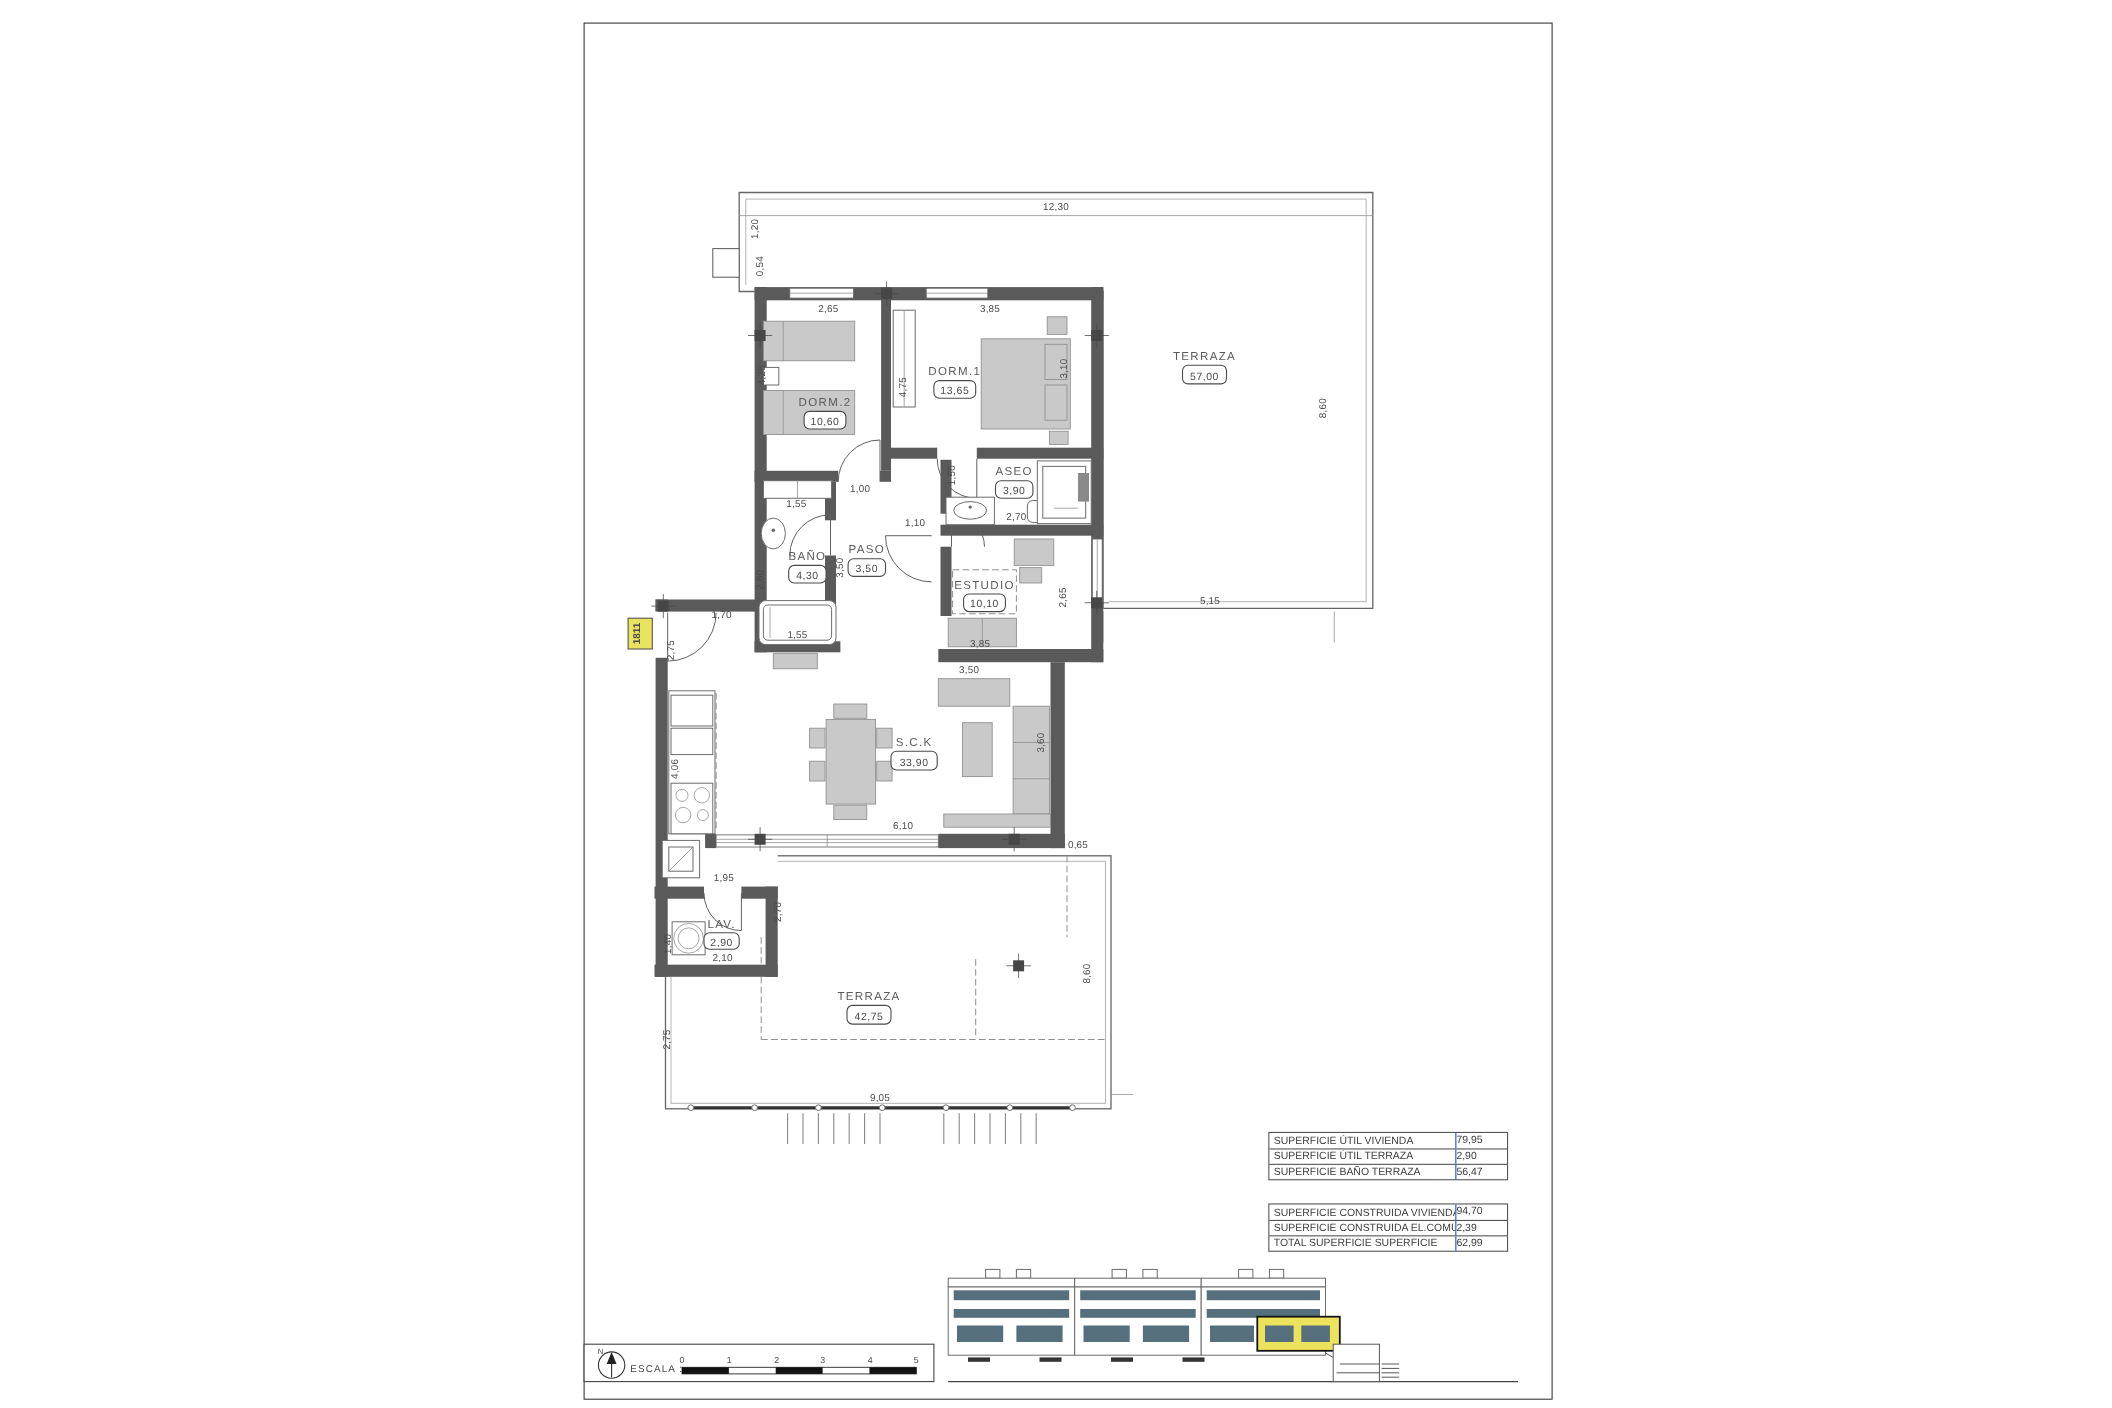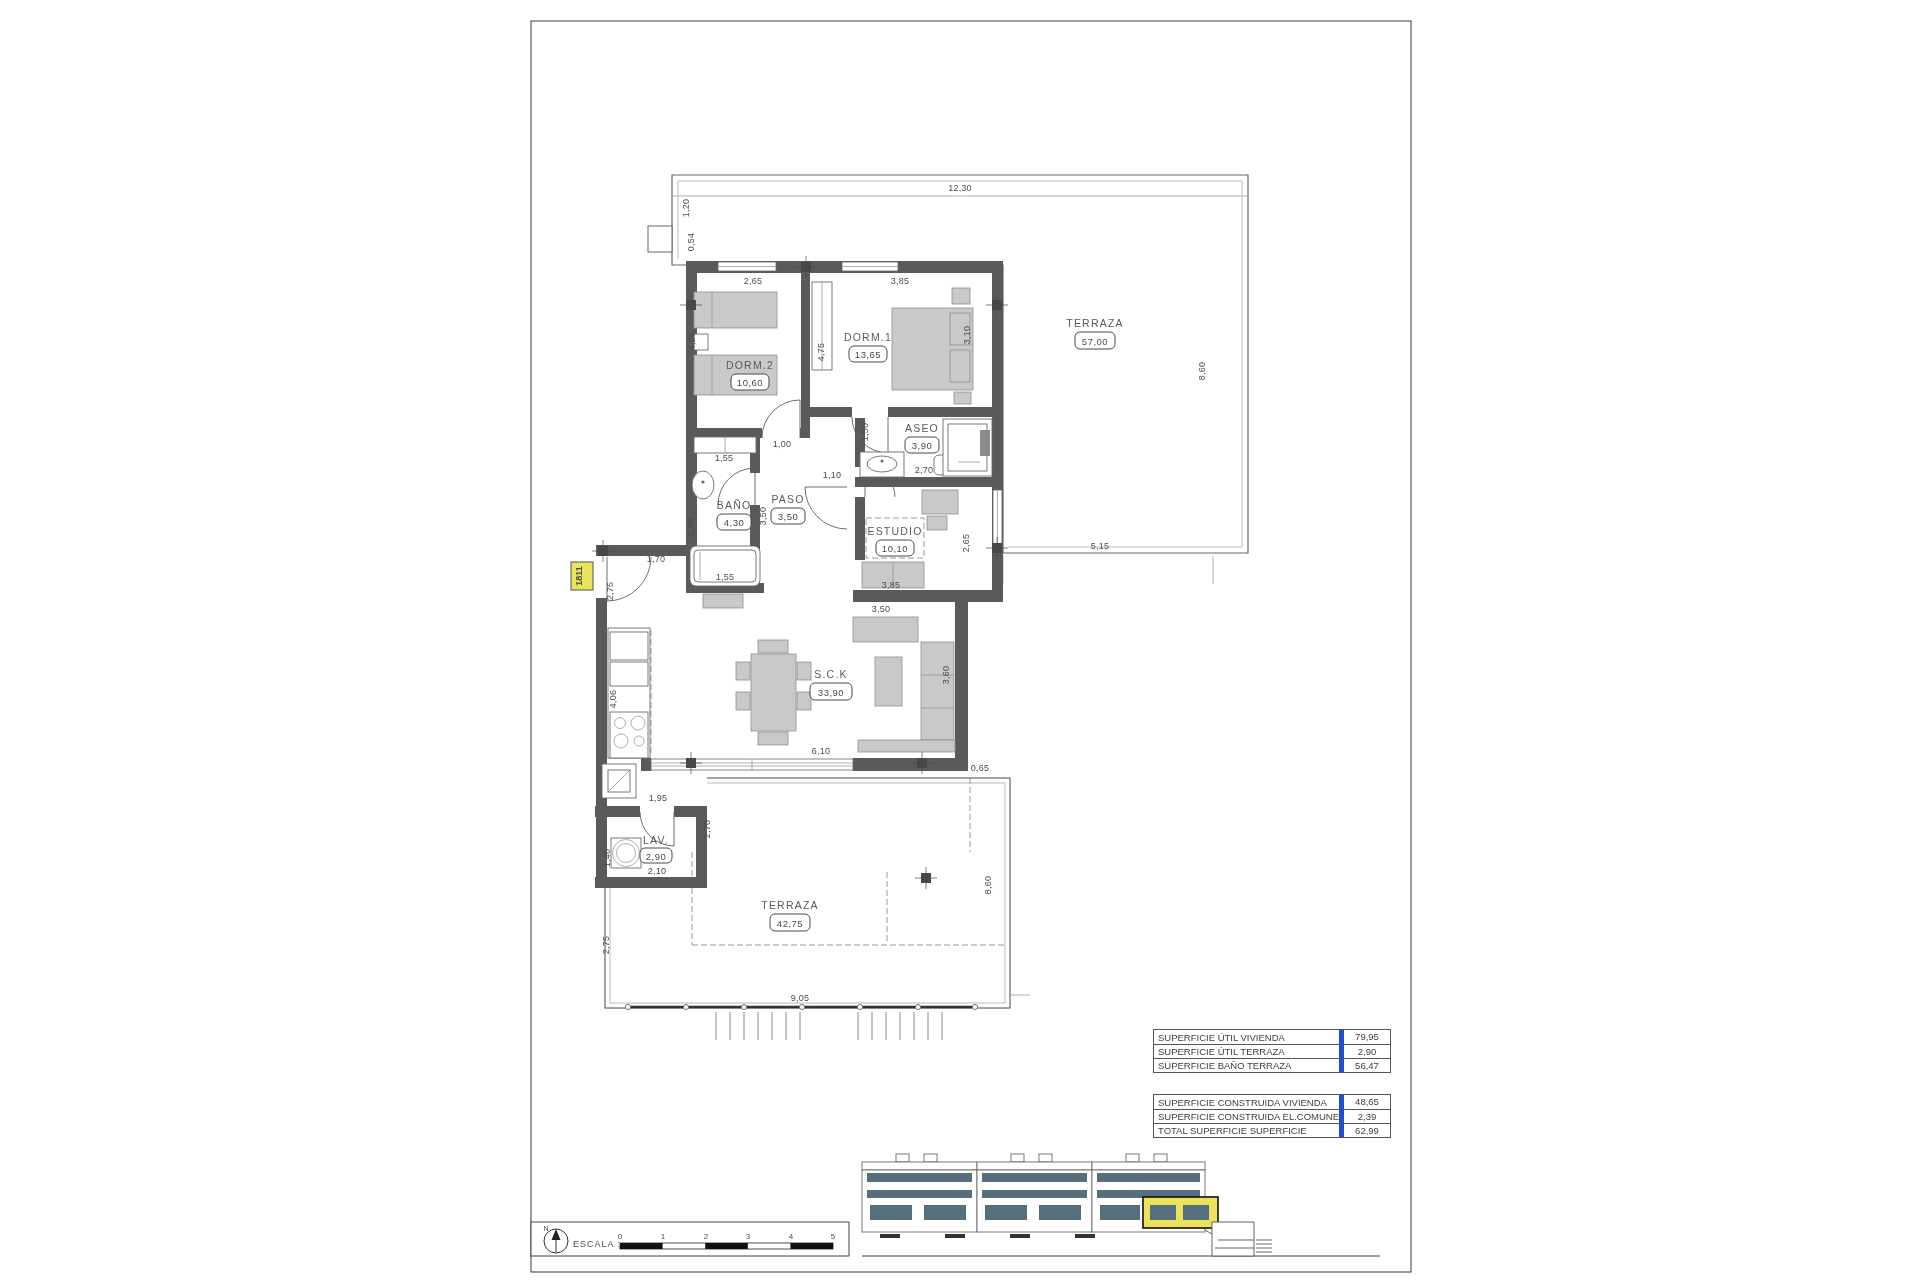--- a/index.html
+++ b/index.html
@@ -21,25 +21,25 @@
   .arc{stroke:#5f5f5f;stroke-width:.9;fill:none;}
   .dash{stroke:#808080;stroke-width:.8;fill:none;stroke-dasharray:6 3;}
   .rim{stroke:#aaaaaa;stroke-width:.8;fill:none;}
   .edge{stroke:#666666;stroke-width:1.2;fill:none;}
   .lblbox{fill:#fff;stroke:#4a4a4a;stroke-width:1;}
   .pil{fill:#474747;}
   .pilx{stroke:#474747;stroke-width:.7;}
   .win{fill:#fff;stroke:#666;stroke-width:.8;}
   .elw{fill:#55707c;}
   
-  .sumtable{position:absolute;width:238px;border:1px solid #555;background:#fff;box-sizing:border-box;}
+  .sumtable{position:absolute;width:218px;border:1px solid #555;background:#fff;box-sizing:border-box;}
   .sumrow{display:flex;border-top:1px solid #555;height:14px;align-items:center;box-sizing:border-box;}
   .sumrow:first-child{border-top:none;}
   .cl{flex:1;padding-left:4px;font-size:9.5px;color:#3d3d3d;white-space:nowrap;overflow:hidden;}
-  .cv{width:46px;border-left:5px solid #1d4ed8;text-align:center;font-size:9.5px;color:#3d3d3d;align-self:stretch;line-height:14px;}
+  .cv{width:46px;border-left:1px solid #1d4ed8;text-align:left;font-size:9.5px;color:#3d3d3d;align-self:stretch;line-height:14px;}
 </style>
 </head>
 <body>
 
 <div id="page">
 <svg width="1920" height="1280" viewBox="0 0 1920 1280">
   <defs>
     <pattern id="deck" width="8" height="8" patternUnits="userSpaceOnUse">
       <line x1="0" y1="0.5" x2="8" y2="0.5" stroke="#c4c4c4" stroke-width="1"></line>
     </pattern>
@@ -499,21 +499,21 @@
   </div>
   <div class="sumrow">
     <div class="cl">SUPERFICIE BAÑO TERRAZA</div>
     <div class="cv">56,47</div>
   </div>
 </div>
 
 <div class="sumtable" style="left:1153px;top:1094px;">
   <div class="sumrow">
     <div class="cl">SUPERFICIE CONSTRUIDA VIVIENDA</div>
-    <div class="cv">48,65</div>
+    <div class="cv">94,70</div>
   </div>
   <div class="sumrow">
     <div class="cl">SUPERFICIE CONSTRUIDA EL.COMUNES</div>
     <div class="cv">2,39</div>
   </div>
   <div class="sumrow">
     <div class="cl">TOTAL SUPERFICIE SUPERFICIE</div>
     <div class="cv">62,99</div>
   </div>
 </div>

